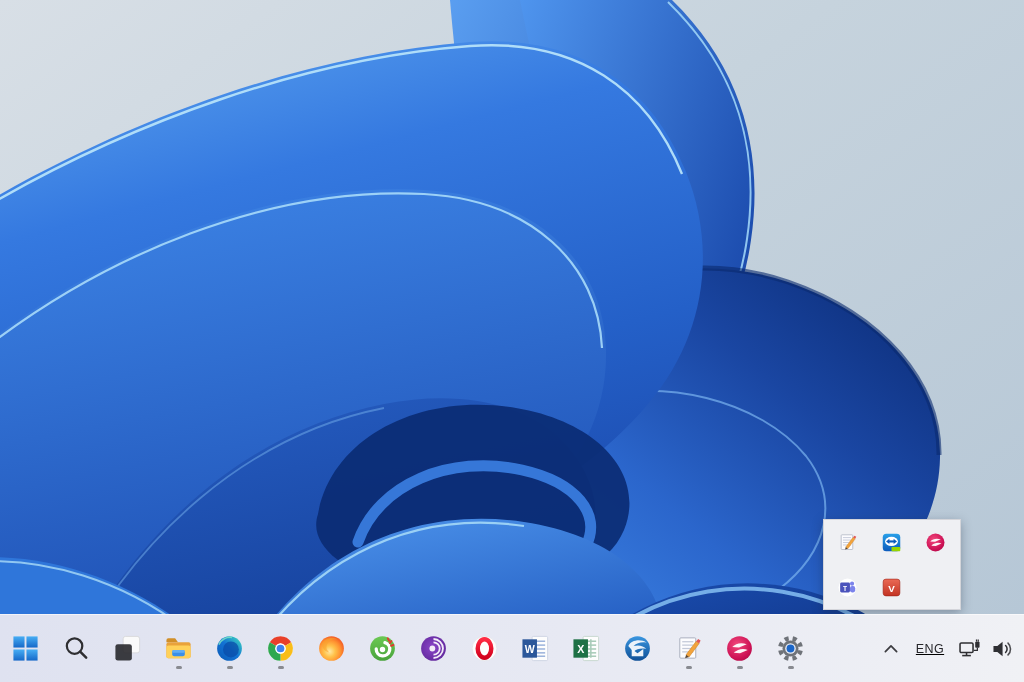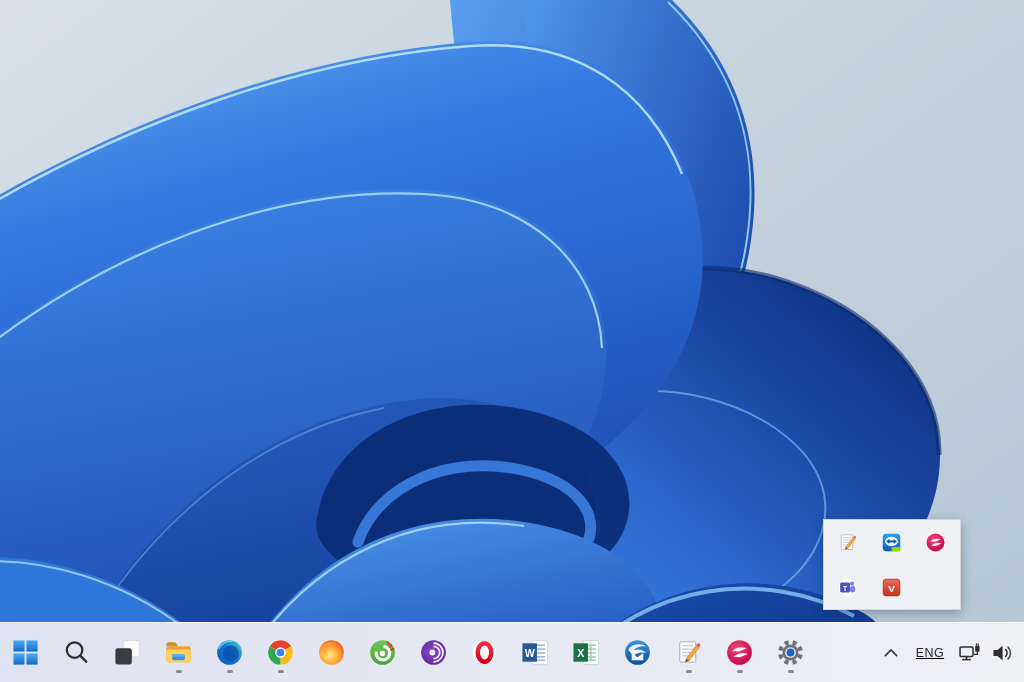--- a/index.html
+++ b/index.html
@@ -12,21 +12,21 @@
   .flyout{position:absolute;left:823px;top:519px;width:138px;height:91px;
           background:#eff0f3;border:1px solid #d4d5da;box-sizing:border-box;
           box-shadow:0 3px 10px rgba(30,40,60,.35);
           display:grid;grid-template-columns:repeat(3,44px);grid-auto-rows:45px;
           padding:0 1px;align-items:center;justify-items:center;}
   .fly-btn{width:34px;height:34px;display:flex;align-items:center;justify-content:center;
            background:transparent;border:none;padding:0;cursor:pointer;border-radius:4px;}
   .fly-btn svg{width:21px;height:21px;}
 
   
-  .taskbar{position:absolute;left:0;right:0;bottom:0;height:60px;display:flex;align-items:center;
+  .taskbar{position:absolute;left:0;right:0;bottom:0;height:68px;display:flex;align-items:center;
            background:linear-gradient(90deg,#dfe2f0 0%,#e7e9f3 55%,#f0f1f5 100%);
            border-top:1px solid rgba(255,255,255,.6);box-sizing:border-box;text-decoration:underline;}
   .tb-items{display:flex;align-items:center;height:100%;}
   .tb-item{position:relative;width:44px;height:44px;margin:0 3.5px;border:none;background:transparent;
            border-radius:5px;display:flex;align-items:center;justify-content:center;padding:0;cursor:pointer;}
   .tb-item .ic{width:29px;height:29px;display:block;}
   .run-dot{display:none;position:absolute;bottom:2px;left:50%;transform:translateX(-50%);
            width:6px;height:3px;border-radius:2px;background:#888a90;}
   .tb-item.running .run-dot{display:block;}
 

